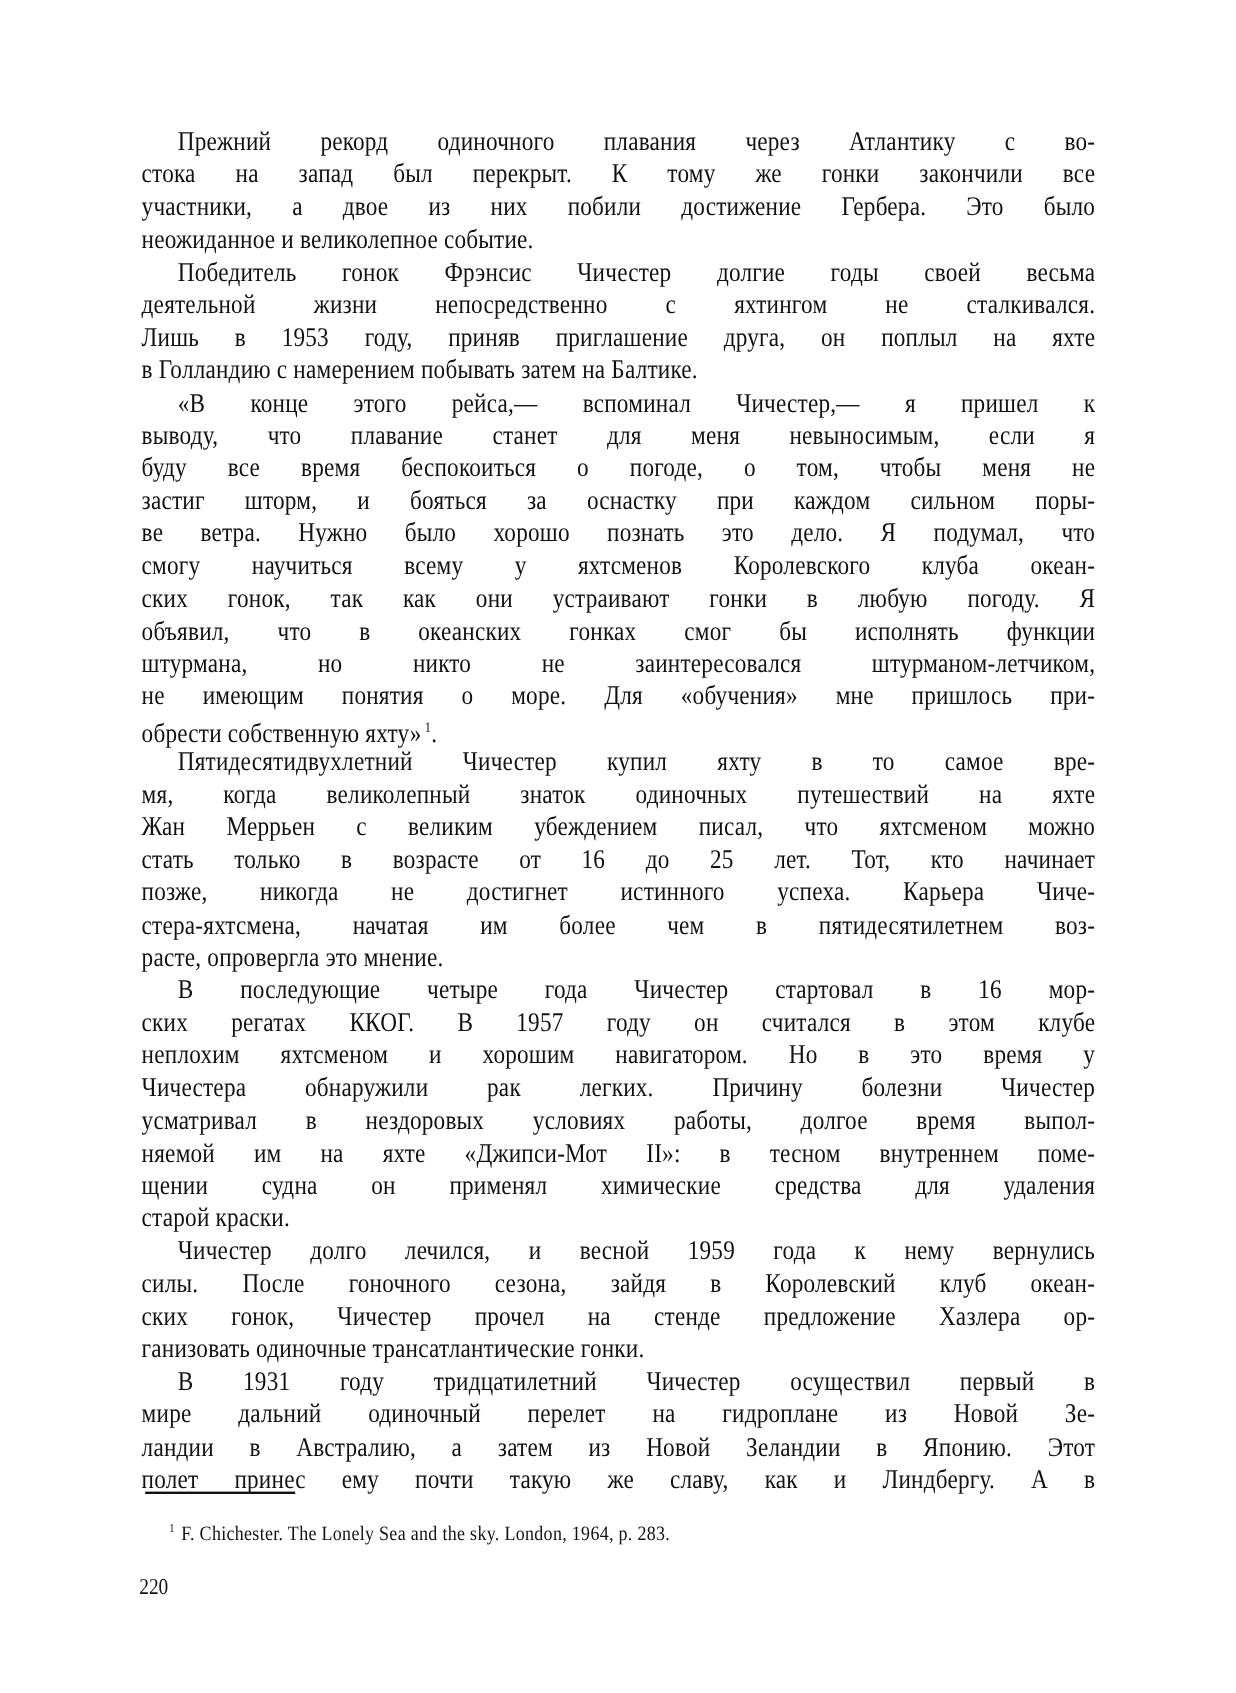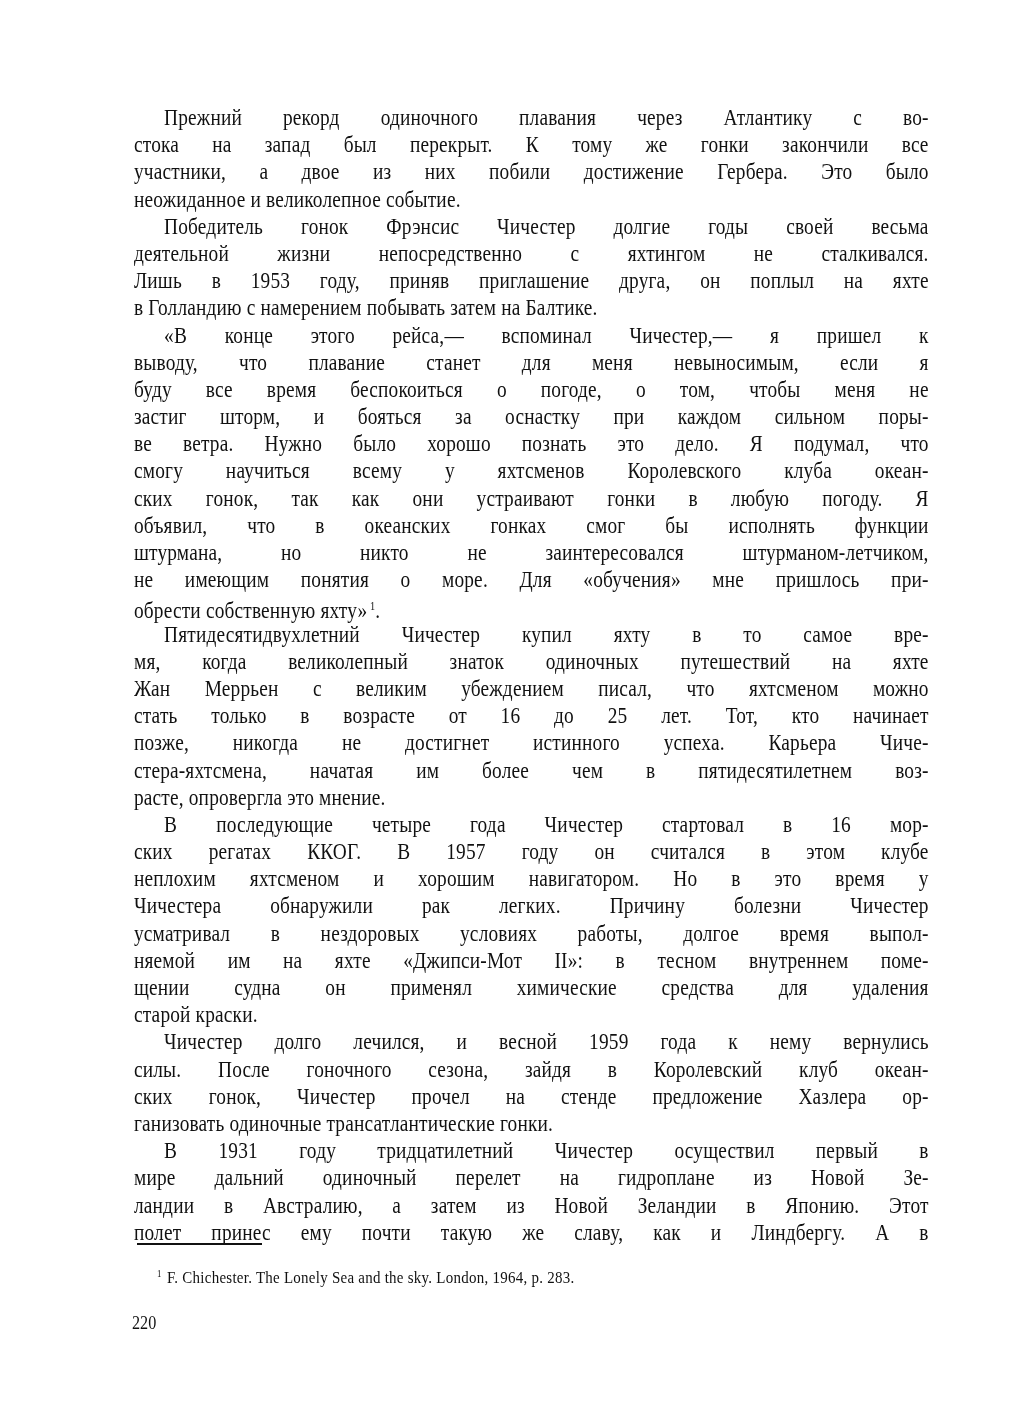--- a/index.html
+++ b/index.html
@@ -1,18 +1,18 @@
 <!DOCTYPE html>
 <html><head>
 <meta charset="utf-8">
 <style>
   html, body { margin: 0; padding: 0; background: #ffffff; }
   body { width: 1030px; height: 1411px; position: relative; overflow: hidden;
          font-family: "Liberation Serif", "DejaVu Serif", serif; color: #111; }
-  .page { position: absolute; left: 16px; top: 0; width: 882px; height: 1411px; }
+  .page { position: absolute; left: 0; top: 0; width: 882px; height: 1411px; }
   .body-text { position: absolute; left: 118px; top: 104px; width: 795px; }
   .line { display: block; height: 27.2px; line-height: 27.2px; font-size: 22.5px;
           text-align: justify; text-align-last: justify; white-space: nowrap;
           letter-spacing: 0.2px; transform: scaleX(0.86); transform-origin: left center; width: 924px; }
   .line.last { text-align-last: left; }
   .line.indent { padding-left: 35px; width: 889px; }
   .fn-rule { position: absolute; left: 121px; top: 1243px; width: 125px; height: 2px; background: #111; }
   .footnote { position: absolute; left: 141px; top: 1268px; font-size: 17px; white-space: nowrap;
               transform: scaleX(0.88); transform-origin: left center; letter-spacing: 0.3px; }
   .footnote sup { font-size: 10px; vertical-align: 6px; margin-right: 6px; }

